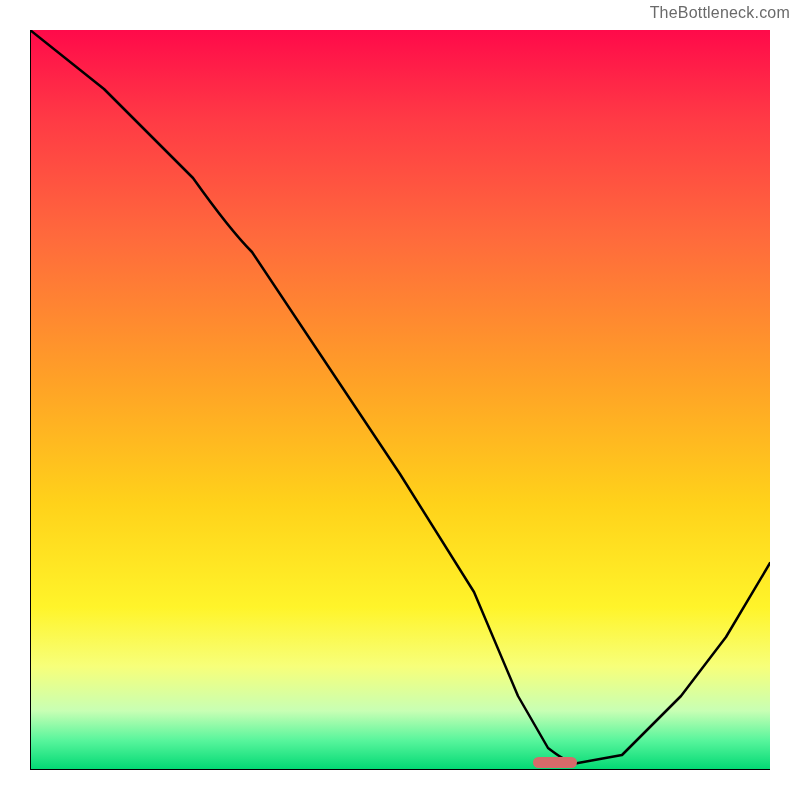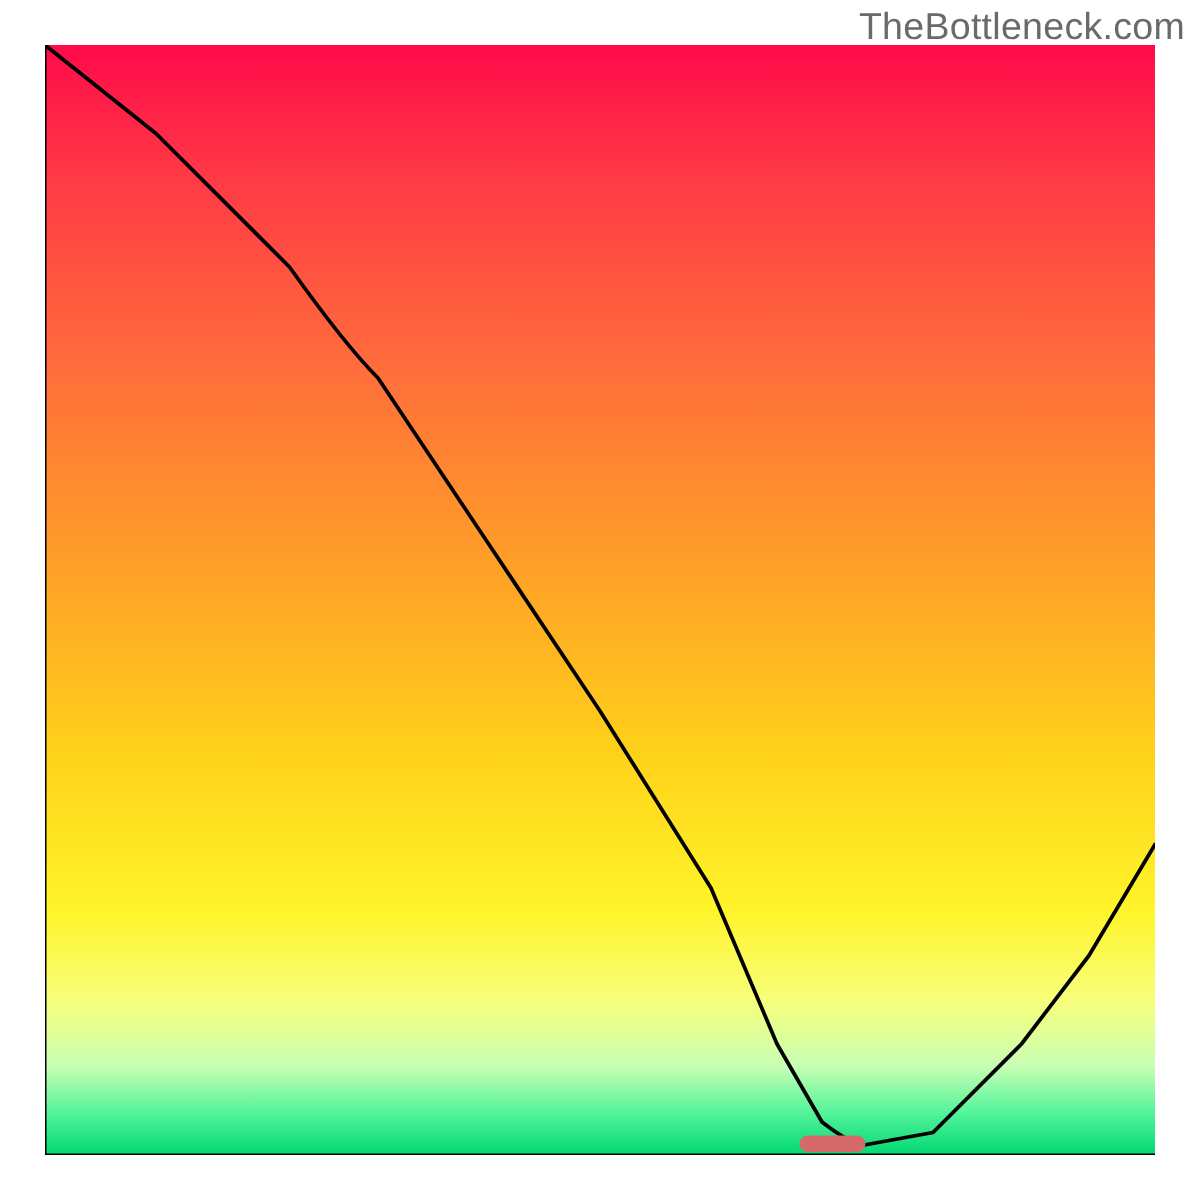--- a/index.html
+++ b/index.html
@@ -13,21 +13,21 @@
   }
   .container {
     position: relative;
     width: 800px;
     height: 800px;
   }
   .watermark {
     position: absolute;
     top: 4px;
     right: 10px;
-    font-size: 25px;
+    font-size: 16px;
     font-weight: 500;
     color: #6a6a6a;
     letter-spacing: 0.2px;
   }
   .plot-area {
     position: absolute;
     left: 30px;
     top: 30px;
     width: 740px;
     height: 740px;

